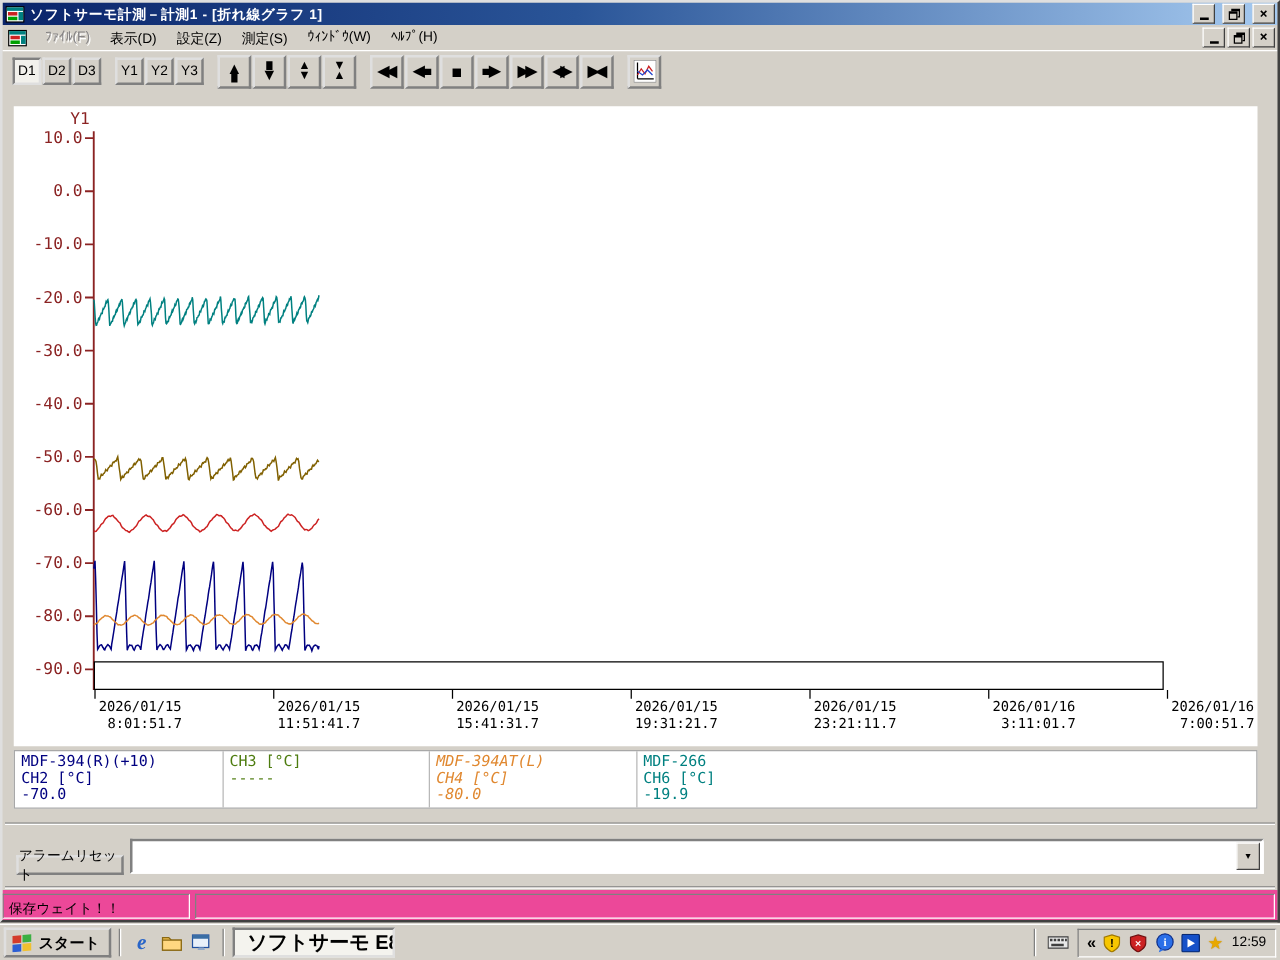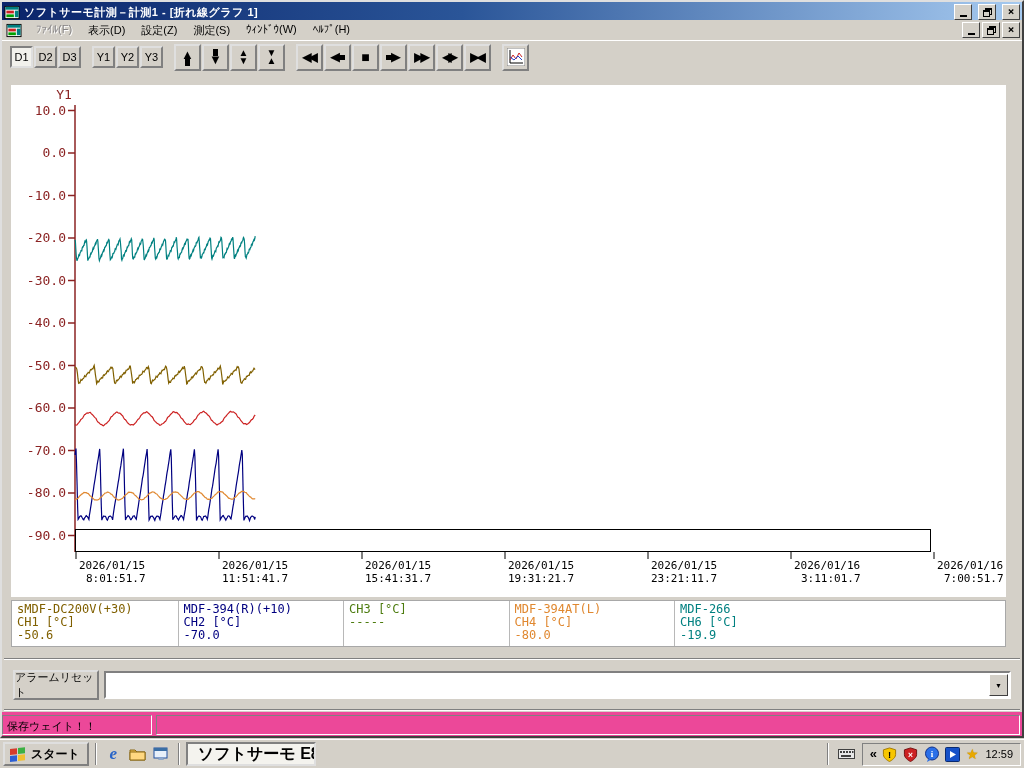--- a/index.html
+++ b/index.html
@@ -10,21 +10,21 @@
   
   .raised{border:2px solid;border-color:#dfdfdf #808080 #808080 #dfdfdf;background:#d4d0c8;box-sizing:border-box}
 
   
   #win-frame{left:0;top:0;width:1024px;height:738px;border:2px solid;
              border-color:#dfdfdf #404040 #404040 #dfdfdf;box-sizing:border-box;pointer-events:none;z-index:50}
 
   
   #titlebar{left:2px;top:2px;width:1020px;height:18px;
             background:linear-gradient(90deg,#0a246a 0%,#2a5598 45%,#a6caf0 100%);
-            display:flex;align-items:flex-end;padding:0 2px;box-sizing:border-box;color:#fff;
+            display:flex;align-items:center;padding:0 2px;box-sizing:border-box;color:#fff;
             font-size:11px;font-weight:bold;gap:4px;z-index:5}
   #titlebar .title-text{flex:1;white-space:nowrap;overflow:hidden;letter-spacing:.5px}
   .winbtn{width:16px;height:14px;background:#d4d0c8;border:1px solid;border-color:#fff #404040 #404040 #fff;
           display:flex;align-items:center;justify-content:center;margin-left:2px;color:#000;flex:none}
   .ic-min{width:7px;height:2px;background:#000;margin-top:7px}
   .ic-close{font-size:11px;font-weight:bold;line-height:10px;font-family:"DejaVu Sans Mono",monospace}
   .ic-rest{position:relative;width:9px;height:9px}
   .ic-rest::before{content:"";position:absolute;right:0;top:0;width:5px;height:4px;border:1px solid #000;border-top-width:2px}
   .ic-rest::after{content:"";position:absolute;left:0;bottom:0;width:5px;height:4px;border:1px solid #000;border-top-width:2px;background:#d4d0c8}
 
@@ -65,21 +65,21 @@
   .lcell{border-left:1px solid #b8b8b8;padding:2px 0 0 5px;font:12px "DejaVu Sans Mono",monospace;
          line-height:13px;overflow:hidden;white-space:nowrap}
   .lcell:first-child{border-left:none}
 
   
   .groove{height:0;border-top:1px solid #808080;border-bottom:1px solid #fff}
   #groove1{left:4px;width:1016px;top:658px}
   #groove2{left:4px;width:1016px;top:709px}
 
   
-  #alarm-reset{left:13px;top:670px;width:86px;height:30px;font-size:11px;display:flex;align-items:center;
+  #alarm-reset{left:13px;top:684px;width:86px;height:16px;font-size:11px;display:flex;align-items:center;
                justify-content:center;cursor:default}
   #alarm-combo{left:104px;top:671px;width:907px;height:28px;border:2px solid;border-color:#808080 #fff #fff #808080;
                background:#fff;display:flex;box-sizing:border-box}
   #alarm-combo .combo-field{flex:1;font-size:11px;padding:4px}
   #alarm-combo .combo-btn{width:17px;margin:1px;background:#d4d0c8;border:1px solid;
                           border-color:#fff #404040 #404040 #fff;display:flex;align-items:center;justify-content:center;
                           font-size:7px;color:#000}
 
   
   #statusbar{left:2px;top:712px;width:1020px;height:25px;background:#ec4899;display:flex;gap:4px;
@@ -284,36 +284,31 @@
       <text x="933" y="497" class="xl">7:00:51.7</text>
       <polyline points="64.0,154.8 64.4,156.7 64.8,163.6 65.1,168.7 65.5,173.5 65.9,175.3 66.3,175.2 66.6,173.6 67.0,173.1 67.4,171.9 67.8,170.0 68.1,170.5 68.5,170.7 68.9,168.5 69.3,167.4 69.6,167.0 70.0,165.6 70.4,165.6 70.8,165.7 71.1,163.4 71.5,161.9 71.9,162.2 72.3,161.4 72.6,160.5 73.0,160.4 73.4,158.4 73.8,156.7 74.1,157.5 74.5,157.0 74.9,155.3 75.3,154.8 75.6,156.3 76.0,161.6 76.4,169.0 76.8,175.7 77.1,174.7 77.5,173.8 77.9,173.5 78.3,172.2 78.6,172.2 79.0,172.0 79.4,169.5 79.8,168.4 80.1,168.9 80.5,167.9 80.9,167.0 81.3,166.6 81.6,164.6 82.0,163.3 82.4,164.2 82.8,163.5 83.1,161.6 83.5,161.1 83.9,159.9 84.3,158.6 84.6,159.4 85.0,158.7 85.4,156.2 85.8,155.6 86.1,155.4 86.5,154.2 86.9,156.9 87.3,163.2 87.6,167.5 88.0,173.6 88.4,175.6 88.8,174.4 89.2,173.4 89.5,172.9 89.9,170.9 90.3,170.0 90.7,170.9 91.0,169.8 91.4,167.9 91.8,167.4 92.2,166.3 92.5,165.3 92.9,166.0 93.3,164.9 93.7,162.4 94.0,162.1 94.4,162.0 94.8,160.8 95.2,160.7 95.5,159.8 95.9,157.3 96.3,157.0 96.7,157.6 97.0,156.2 97.4,155.1 97.8,154.5 98.2,155.3 98.5,161.7 98.9,169.4 99.3,174.7 99.7,174.1 100.0,173.9 100.4,172.9 100.8,172.0 101.2,172.5 101.5,171.1 101.9,168.7 102.3,168.7 102.7,168.6 103.0,167.3 103.4,167.1 103.8,166.0 104.2,163.7 104.5,163.8 104.9,164.2 105.3,162.5 105.7,161.4 106.0,160.8 106.4,159.1 106.8,158.9 107.2,159.5 107.5,157.6 107.9,155.8 108.3,155.7 108.7,154.8 109.0,154.1 109.4,157.1 109.8,162.1 110.2,166.8 110.5,174.1 110.9,175.2 111.3,173.8 111.7,173.4 112.0,172.1 112.4,170.1 112.8,170.5 113.2,170.8 113.5,168.8 113.9,167.7 114.3,167.2 114.7,165.6 115.1,165.7 115.4,166.0 115.8,163.7 116.2,162.1 116.6,162.3 116.9,161.4 117.3,160.7 117.7,160.7 118.1,158.7 118.4,156.9 118.8,157.5 119.2,157.1 119.6,155.6 119.9,155.1 120.3,153.7 120.7,154.8 121.1,162.3 121.4,169.0 121.8,173.6 122.2,174.1 122.6,173.6 122.9,172.2 123.3,172.4 123.7,172.3 124.1,169.8 124.4,168.6 124.8,169.0 125.2,168.0 125.6,167.2 125.9,167.0 126.3,164.8 126.7,163.4 127.1,164.3 127.4,163.6 127.8,161.9 128.2,161.4 128.6,160.1 128.9,158.7 129.3,159.5 129.7,159.0 130.1,156.6 130.4,155.8 130.8,155.5 131.2,154.2 131.6,154.4 131.9,156.7 132.3,160.9 132.7,166.9 133.1,174.3 133.4,174.5 133.8,173.7 134.2,173.2 134.6,171.1 134.9,170.1 135.3,171.0 135.7,170.0 136.1,168.2 136.4,167.7 136.8,166.5 137.2,165.4 137.6,166.2 137.9,165.2 138.3,162.7 138.7,162.3 139.1,162.1 139.5,160.9 139.8,160.9 140.2,160.1 140.6,157.6 141.0,157.1 141.3,157.7 141.7,156.3 142.1,155.4 142.5,154.8 142.8,152.8 143.2,154.9 143.6,162.7 144.0,168.1 144.3,173.1 144.7,174.1 145.1,172.9 145.5,172.1 145.8,172.7 146.2,171.4 146.6,169.0 147.0,168.9 147.3,168.7 147.7,167.5 148.1,167.4 148.5,166.3 148.8,163.9 149.2,163.8 149.6,164.3 150.0,162.7 150.3,161.8 150.7,161.1 151.1,159.2 151.5,159.0 151.8,159.7 152.2,157.9 152.6,156.1 153.0,155.9 153.3,154.8 153.7,154.2 154.1,154.6 154.5,155.6 154.8,160.2 155.2,167.3 155.6,173.9 156.0,174.0 156.3,173.8 156.7,172.4 157.1,170.3 157.5,170.6 157.8,170.9 158.2,169.1 158.6,168.1 159.0,167.4 159.3,165.7 159.7,165.7 160.1,166.2 160.5,164.0 160.8,162.4 161.2,162.4 161.6,161.4 162.0,160.8 162.3,161.0 162.7,159.0 163.1,157.1 163.5,157.6 163.8,157.2 164.2,155.8 164.6,155.5 165.0,154.0 165.4,152.2 165.7,155.5 166.1,162.3 166.5,167.1 166.9,173.0 167.2,173.8 167.6,172.3 168.0,172.5 168.4,172.6 168.7,170.2 169.1,168.8 169.5,169.0 169.9,168.0 170.2,167.4 170.6,167.3 171.0,165.1 171.4,163.6 171.7,164.3 172.1,163.7 172.5,162.2 172.9,161.7 173.2,160.2 173.6,158.8 174.0,159.6 174.4,159.2 174.7,156.9 175.1,156.1 175.5,155.6 175.9,154.3 176.2,154.6 176.6,154.2 177.0,154.4 177.4,160.3 177.7,167.5 178.1,173.2 178.5,173.9 178.9,173.5 179.2,171.3 179.6,170.2 180.0,171.1 180.4,170.2 180.7,168.5 181.1,168.0 181.5,166.6 181.9,165.4 182.2,166.3 182.6,165.5 183.0,163.1 183.4,162.6 183.7,162.1 184.1,160.9 184.5,161.2 184.9,160.4 185.2,157.8 185.6,157.3 186.0,157.7 186.4,156.5 186.7,155.7 187.1,155.1 187.5,152.9 187.9,152.3 188.2,155.9 188.6,161.5 189.0,166.6 189.4,173.0 189.8,173.0 190.1,172.2 190.5,172.9 190.9,171.7 191.3,169.3 191.6,169.1 192.0,168.7 192.4,167.6 192.8,167.7 193.1,166.6 193.5,164.1 193.9,163.9 194.3,164.4 194.6,162.9 195.0,162.1 195.4,161.4 195.8,159.3 196.1,159.0 196.5,159.8 196.9,158.1 197.3,156.4 197.6,156.1 198.0,154.9 198.4,154.3 198.8,154.8 199.1,153.2 199.5,153.7 199.9,160.6 200.3,167.1 200.6,172.8 201.0,174.1 201.4,172.7 201.8,170.5 202.1,170.7 202.5,171.0 202.9,169.3 203.3,168.4 203.6,167.6 204.0,165.8 204.4,165.8 204.8,166.4 205.1,164.3 205.5,162.7 205.9,162.6 206.3,161.5 206.6,161.0 207.0,161.3 207.4,159.3 207.8,157.3 208.1,157.7 208.5,157.3 208.9,156.0 209.3,155.8 209.6,154.3 210.0,152.3 210.4,152.8 210.8,155.6 211.1,160.5 211.5,166.5 211.9,172.6 212.3,172.3 212.6,172.6 213.0,172.8 213.4,170.5 213.8,169.1 214.2,169.1 214.5,168.1 214.9,167.6 215.3,167.6 215.7,165.4 216.0,163.8 216.4,164.4 216.8,163.8 217.2,162.4 217.5,162.1 217.9,160.5 218.3,158.9 218.7,159.6 219.0,159.3 219.4,157.2 219.8,156.4 220.2,155.7 220.5,154.3 220.9,154.7 221.3,154.5 221.7,152.0 222.0,153.6 222.4,160.7 222.8,166.4 223.2,172.8 223.5,173.9 223.9,171.5 224.3,170.3 224.7,171.1 225.0,170.3 225.4,168.8 225.8,168.4 226.2,166.8 226.5,165.5 226.9,166.4 227.3,165.7 227.7,163.4 228.0,162.8 228.4,162.2 228.8,161.0 229.2,161.3 229.5,160.7 229.9,158.1 230.3,157.4 230.7,157.8 231.0,156.6 231.4,156.0 231.8,155.5 232.2,153.1 232.5,152.4 232.9,153.2 233.3,154.8 233.7,160.1 234.0,166.5 234.4,171.8 234.8,172.2 235.2,173.1 235.5,171.9 235.9,169.6 236.3,169.3 236.7,168.7 237.0,167.6 237.4,167.9 237.8,166.9 238.2,164.4 238.5,164.1 238.9,164.4 239.3,163.1 239.7,162.4 240.1,161.7 240.4,159.5 240.8,159.1 241.2,159.9 241.6,158.4 241.9,156.8 242.3,156.4 242.7,155.0 243.1,154.3 243.4,155.0 243.8,153.5 244.2,151.2" fill="none" stroke="#008080" stroke-width="1.2"></polyline>
       <polyline points="64.0,282.1 64.6,282.3 65.2,282.9 65.8,284.1 66.4,288.1 67.0,293.7 67.6,298.2 68.2,297.8 68.8,298.1 69.4,296.3 70.0,294.5 70.6,295.3 71.2,295.1 71.8,293.8 72.4,293.6 73.0,292.4 73.6,290.7 74.2,291.5 74.8,291.7 75.4,289.8 76.0,289.0 76.6,288.6 77.2,287.3 77.8,287.7 78.4,288.0 79.0,285.7 79.6,284.6 80.2,285.0 80.8,284.2 81.4,283.7 82.0,283.8 82.6,281.8 83.2,280.4 83.8,284.6 84.4,289.6 85.0,293.5 85.6,298.6 86.2,297.4 86.8,296.0 87.4,297.0 88.0,296.8 88.6,294.7 89.2,294.1 89.8,293.8 90.4,292.7 91.0,293.1 91.6,293.0 92.2,290.6 92.8,289.8 93.4,290.3 94.0,289.4 94.6,288.9 95.2,288.7 95.8,286.7 96.4,285.8 97.0,286.8 97.6,286.1 98.2,284.6 98.8,284.3 99.4,283.1 100.0,282.1 100.6,283.1 101.2,282.5 101.8,283.5 102.4,288.5 103.0,293.7 103.6,298.0 104.2,298.4 104.8,297.9 105.4,295.5 106.0,295.1 106.6,295.7 107.2,294.7 107.8,294.1 108.4,293.7 109.0,291.7 109.6,291.2 110.2,292.2 110.8,291.1 111.4,289.6 112.0,289.4 112.6,288.2 113.2,287.5 113.8,288.5 114.5,287.4 115.1,285.2 115.7,285.1 116.3,285.0 116.9,284.0 117.5,284.3 118.1,283.4 118.7,281.1 119.3,281.1 119.9,285.0 120.5,289.1 121.1,293.7 121.7,298.6 122.3,296.7 122.9,296.6 123.5,297.6 124.1,296.1 124.7,294.6 125.3,294.5 125.9,293.4 126.5,293.0 127.1,293.7 127.7,292.2 128.3,290.2 128.9,290.4 129.5,290.3 130.1,289.3 130.7,289.4 131.3,288.2 131.9,286.2 132.5,286.6 133.1,287.1 133.7,285.5 134.3,284.8 134.9,284.2 135.5,282.6 136.1,282.8 136.7,283.5 137.3,281.7 137.9,283.5 138.5,288.9 139.1,293.3 139.7,298.3 140.3,298.8 140.9,297.0 141.5,295.2 142.1,295.8 142.7,295.6 143.3,294.5 143.9,294.4 144.5,293.1 145.1,291.3 145.7,292.1 146.3,292.3 146.9,290.5 147.5,289.8 148.1,289.3 148.7,287.9 149.3,288.3 149.9,288.7 150.5,286.5 151.1,285.3 151.7,285.6 152.3,284.7 152.9,284.4 153.5,284.6 154.1,282.5 154.7,281.1 155.3,281.9 155.9,284.7 156.5,288.9 157.1,294.1 157.7,298.0 158.3,296.6 158.9,297.5 159.5,297.5 160.1,295.5 160.7,294.9 161.3,294.4 161.9,293.2 162.5,293.7 163.1,293.7 163.7,291.3 164.3,290.4 164.9,290.9 165.5,290.0 166.1,289.6 166.7,289.5 167.3,287.4 167.9,286.3 168.5,287.4 169.1,286.7 169.7,285.4 170.3,285.1 170.9,283.7 171.5,282.6 172.1,283.7 172.7,283.2 173.3,281.1 173.9,283.9 174.5,288.8 175.1,293.2 175.7,299.0 176.3,298.6 176.9,296.2 177.5,295.7 178.1,296.2 178.7,295.2 179.3,294.8 179.9,294.4 180.5,292.3 181.1,291.7 181.7,292.8 182.3,291.8 182.9,290.4 183.5,290.1 184.1,288.8 184.7,288.0 185.3,289.1 185.9,288.1 186.5,286.0 187.1,285.8 187.7,285.5 188.3,284.6 188.9,285.0 189.5,284.2 190.1,281.8 190.7,281.7 191.3,282.3 191.9,284.3 192.5,289.2 193.1,294.0 193.7,297.3 194.3,297.1 194.9,298.1 195.5,296.8 196.1,295.3 196.7,295.2 197.3,294.0 197.9,293.5 198.5,294.4 199.1,293.0 199.7,290.9 200.3,291.0 200.9,290.8 201.5,289.9 202.1,290.1 202.7,289.0 203.3,286.8 203.9,287.1 204.5,287.6 205.1,286.2 205.7,285.6 206.3,285.0 206.9,283.2 207.5,283.3 208.1,284.1 208.7,282.4 209.3,281.0 209.9,284.2 210.5,288.5 211.1,293.5 211.7,299.5 212.3,297.8 212.9,295.9 213.5,296.4 214.2,296.1 214.8,295.1 215.4,295.2 216.0,293.9 216.6,291.9 217.2,292.6 217.8,292.9 218.4,291.2 219.0,290.6 219.6,289.9 220.2,288.4 220.8,288.8 221.4,289.3 222.0,287.3 222.6,286.1 223.2,286.1 223.8,285.2 224.4,285.0 225.0,285.3 225.6,283.3 226.2,281.7 226.8,282.4 227.4,282.0 228.0,284.2 228.6,289.5 229.2,293.4 229.8,297.2 230.4,298.1 231.0,298.1 231.6,296.2 232.2,295.6 232.8,295.0 233.4,293.7 234.0,294.3 234.6,294.4 235.2,292.1 235.8,291.2 236.4,291.4 237.0,290.5 237.6,290.3 238.2,290.3 238.8,288.1 239.4,287.0 240.0,287.9 240.6,287.3 241.2,286.1 241.8,285.9 242.4,284.4 243.0,283.2 243.6,284.2 244.2,283.8" fill="none" stroke="#806000" stroke-width="1.2"></polyline>
       <polyline points="64.0,339.7 65.0,340.1 65.9,340.0 66.9,338.7 67.8,337.7 68.8,336.5 69.7,334.7 70.7,333.9 71.6,333.2 72.6,331.2 73.5,329.8 74.5,329.2 75.4,328.2 76.4,327.9 77.3,328.2 78.3,327.5 79.3,327.3 80.2,328.6 81.2,329.5 82.1,330.3 83.1,331.7 84.0,332.6 85.0,333.4 85.9,335.5 86.9,337.1 87.8,337.6 88.8,338.6 89.7,339.4 90.7,339.6 91.6,340.4 92.6,340.8 93.6,339.6 94.5,338.9 95.5,338.5 96.4,337.4 97.4,336.4 98.3,335.5 99.3,333.4 100.2,331.8 101.2,331.3 102.1,330.2 103.1,328.9 104.0,328.4 105.0,327.4 105.9,326.9 106.9,327.8 107.9,328.2 108.8,328.1 109.8,329.0 110.7,330.0 111.7,330.9 112.6,332.8 113.6,334.3 114.5,334.8 115.5,336.0 116.4,337.7 117.4,338.5 118.3,339.4 119.3,340.1 120.2,339.6 121.2,339.5 122.2,340.0 123.1,339.3 124.1,338.2 125.0,337.4 126.0,335.8 126.9,334.4 127.9,333.9 128.8,332.5 129.8,330.5 130.7,329.6 131.7,328.7 132.6,327.8 133.6,327.9 134.5,327.6 135.5,326.7 136.5,327.2 137.4,328.3 138.4,328.9 139.3,330.0 140.3,331.3 141.2,331.8 142.2,333.3 143.1,335.4 144.1,336.4 145.0,337.2 146.0,338.3 146.9,338.7 147.9,339.3 148.8,340.4 149.8,340.0 150.8,339.0 151.7,338.8 152.7,338.1 153.6,337.0 154.6,336.3 155.5,334.8 156.5,332.7 157.4,331.7 158.4,331.0 159.3,329.6 160.3,328.7 161.2,327.9 162.2,326.7 163.1,326.8 164.1,327.6 165.1,327.4 166.0,327.6 167.0,328.7 167.9,329.4 168.9,330.7 169.8,332.7 170.8,333.5 171.7,334.2 172.7,335.9 173.6,337.2 174.6,338.1 175.5,339.3 176.5,339.4 177.4,339.0 178.4,339.5 179.4,339.7 180.3,338.7 181.3,337.9 182.2,336.9 183.2,335.2 184.1,334.4 185.1,333.7 186.0,331.7 187.0,330.2 187.9,329.3 188.9,328.1 189.8,327.6 190.8,327.6 191.7,326.7 192.7,326.3 193.7,327.2 194.6,327.8 195.6,328.5 196.5,329.8 197.5,330.5 198.4,331.3 199.4,333.3 200.3,335.0 201.3,335.7 202.2,336.9 203.2,337.8 204.1,338.2 205.1,339.3 206.0,340.0 207.0,339.2 208.0,338.7 208.9,338.5 209.9,337.5 210.8,336.8 211.8,336.0 212.7,334.0 213.7,332.3 214.6,331.7 215.6,330.5 216.5,329.1 217.5,328.4 218.4,327.2 219.4,326.3 220.3,326.9 221.3,327.1 222.3,326.8 223.2,327.4 224.2,328.2 225.1,328.9 226.1,330.7 227.0,332.2 228.0,332.7 228.9,334.0 229.9,335.7 230.8,336.7 231.8,337.9 232.7,338.9 233.7,338.6 234.6,338.7 235.6,339.5 236.6,339.1 237.5,338.3 238.5,337.6 239.4,336.1 240.4,334.8 241.3,334.4 242.3,333.1 243.2,331.1 244.2,330.0" fill="none" stroke="#cc2222" stroke-width="1.2"></polyline>
       <polyline points="64.0,369.9 64.5,366.9 65.0,363.6 65.5,377.8 66.1,400.0 66.6,421.6 67.1,434.4 67.6,433.6 68.1,432.8 68.6,431.7 69.1,431.2 69.7,430.9 70.2,430.8 70.7,431.7 71.2,432.8 71.7,433.4 72.2,434.5 72.8,434.9 73.3,433.5 73.8,432.6 74.3,432.1 74.8,431.1 75.3,430.6 75.8,431.2 76.4,431.7 76.9,432.4 77.4,433.6 77.9,434.5 78.4,430.1 78.9,427.3 79.4,424.1 80.0,420.4 80.5,417.1 81.0,413.7 81.5,410.1 82.0,407.3 82.5,404.1 83.0,400.3 83.6,396.9 84.1,393.8 84.6,390.3 85.1,387.2 85.6,384.1 86.1,380.2 86.7,376.7 87.2,373.9 87.7,370.5 88.2,367.1 88.7,363.9 89.2,376.5 89.7,398.2 90.3,420.7 90.8,435.2 91.3,433.5 91.8,432.5 92.3,431.6 92.8,431.0 93.3,431.2 93.9,431.4 94.4,431.3 94.9,432.2 95.4,433.5 95.9,434.6 96.4,435.1 96.9,434.0 97.5,432.3 98.0,431.5 98.5,431.4 99.0,431.1 99.5,431.1 100.0,431.6 100.6,432.1 101.1,433.1 101.6,434.9 102.1,430.9 102.6,427.1 103.1,423.9 103.6,420.6 104.2,417.1 104.7,414.3 105.2,410.8 105.7,406.9 106.2,403.8 106.7,400.7 107.2,397.3 107.8,394.1 108.3,390.7 108.8,386.9 109.3,383.7 109.8,380.9 110.3,377.3 110.8,373.8 111.4,370.6 111.9,367.0 112.4,363.7 112.9,375.9 113.4,397.6 113.9,419.1 114.5,434.9 115.0,433.7 115.5,432.6 116.0,432.1 116.5,431.3 117.0,430.6 117.5,431.0 118.1,431.7 118.6,432.3 119.1,433.5 119.6,434.6 120.1,434.6 120.6,433.7 121.1,433.1 121.7,431.9 122.2,431.1 122.7,431.0 123.2,430.8 123.7,431.5 124.2,432.7 124.7,433.3 125.3,434.2 125.8,430.8 126.3,427.5 126.8,424.1 127.3,421.1 127.8,417.5 128.4,413.7 128.9,410.8 129.4,407.7 129.9,404.1 130.4,400.9 130.9,397.4 131.4,393.7 132.0,390.8 132.5,387.8 133.0,384.1 133.5,380.6 134.0,377.4 134.5,373.9 135.0,370.8 135.6,367.8 136.1,364.0 136.6,374.0 137.1,396.3 137.6,418.2 138.1,435.0 138.6,434.1 139.2,432.6 139.7,431.4 140.2,431.3 140.7,431.2 141.2,431.0 141.7,431.6 142.2,432.2 142.8,433.0 143.3,434.6 143.8,435.5 144.3,433.7 144.8,432.6 145.3,431.9 145.9,431.1 146.4,431.1 146.9,431.4 147.4,431.3 147.9,431.9 148.4,433.4 148.9,434.5 149.5,431.0 150.0,427.9 150.5,424.1 151.0,420.6 151.5,417.8 152.0,414.6 152.5,410.9 153.1,407.6 153.6,404.2 154.1,400.7 154.6,397.8 155.1,394.6 155.6,390.7 156.1,387.4 156.7,384.3 157.2,380.8 157.7,377.8 158.2,374.5 158.7,370.6 159.2,367.3 159.8,364.4 160.3,373.3 160.8,395.1 161.3,417.2 161.8,434.8 162.3,433.6 162.8,433.0 163.4,432.1 163.9,431.1 164.4,430.9 164.9,430.9 165.4,431.3 165.9,432.5 166.4,433.5 167.0,434.1 167.5,435.0 168.0,434.0 168.5,432.8 169.0,432.1 169.5,431.5 170.0,430.6 170.6,430.8 171.1,431.7 171.6,432.3 172.1,433.2 172.6,434.4 173.1,430.9 173.7,427.6 174.2,424.9 174.7,421.3 175.2,417.6 175.7,414.4 176.2,411.1 176.7,407.7 177.3,404.8 177.8,401.3 178.3,397.4 178.8,394.3 179.3,391.3 179.8,387.8 180.3,384.6 180.9,381.2 181.4,377.4 181.9,374.3 182.4,371.4 182.9,367.8 183.4,364.4 183.9,372.1 184.5,393.7 185.0,415.8 185.5,435.6 186.0,434.0 186.5,432.5 187.0,431.9 187.6,431.2 188.1,430.9 188.6,431.4 189.1,431.5 189.6,431.8 190.1,433.1 190.6,434.6 191.2,435.2 191.7,434.1 192.2,432.9 192.7,431.5 193.2,431.3 193.7,431.4 194.2,431.0 194.8,431.3 195.3,432.1 195.8,432.9 196.3,434.3 196.8,431.8 197.3,428.0 197.8,424.3 198.4,421.3 198.9,418.0 199.4,414.7 199.9,411.6 200.4,407.9 200.9,404.2 201.5,401.4 202.0,398.2 202.5,394.6 203.0,391.4 203.5,387.9 204.0,384.2 204.5,381.4 205.1,378.3 205.6,374.5 206.1,371.1 206.6,367.9 207.1,364.4 207.6,371.0 208.1,393.2 208.7,414.6 209.2,434.9 209.7,434.0 210.2,432.9 210.7,432.0 211.2,431.5 211.7,430.8 212.3,430.6 212.8,431.6 213.3,432.4 213.8,433.1 214.3,434.3 214.8,435.2 215.4,433.7 215.9,433.1 216.4,432.3 216.9,431.1 217.4,430.8 217.9,431.0 218.4,431.3 219.0,432.3 219.5,433.4 220.0,434.0 220.5,431.2 221.0,428.3 221.5,424.9 222.0,421.6 222.6,418.4 223.1,414.6 223.6,411.2 224.1,408.4 224.6,405.1 225.1,401.4 225.6,398.1 226.2,394.7 226.7,391.2 227.2,388.4 227.7,385.1 228.2,381.2 228.7,378.0 229.3,374.8 229.8,371.4 230.3,368.3 230.8,365.0 231.3,369.4 231.8,391.4 232.3,413.8 232.9,435.4 233.4,434.1 233.9,433.0 234.4,431.7 234.9,431.1 235.4,431.3 235.9,431.2 236.5,431.2 237.0,432.1 237.5,432.9 238.0,434.1 238.5,435.7 239.0,434.3 239.5,432.6 240.1,431.9 240.6,431.4 241.1,431.0 241.6,431.2 242.1,431.5 242.6,431.7 243.2,432.9 243.7,434.5 244.2,431.8" fill="none" stroke="#000080" stroke-width="1.2"></polyline>
       <polyline points="64.0,414.9 64.8,414.7 65.5,414.0 66.3,413.6 67.0,413.3 67.8,412.1 68.5,411.1 69.3,410.6 70.0,409.8 70.8,409.1 71.5,408.8 72.3,408.0 73.0,407.4 73.8,407.6 74.5,407.7 75.3,407.7 76.0,408.1 76.8,408.4 77.5,408.8 78.3,409.8 79.0,410.8 79.8,411.2 80.5,412.0 81.3,412.8 82.0,413.4 82.8,414.2 83.5,414.9 84.3,414.8 85.0,414.8 85.8,415.1 86.5,414.9 87.3,414.6 88.0,414.3 88.8,413.4 89.5,412.5 90.3,412.1 91.0,411.4 91.8,410.4 92.5,409.7 93.3,408.9 94.0,408.1 94.8,408.0 95.5,407.8 96.3,407.2 97.0,407.2 97.8,407.5 98.5,407.7 99.3,408.4 100.0,409.2 100.8,409.4 101.5,410.1 102.3,411.3 103.0,412.0 103.8,412.7 104.5,413.5 105.3,413.8 106.0,414.2 106.8,414.9 107.5,415.1 108.3,414.8 109.0,414.7 109.8,414.3 110.5,413.7 111.3,413.5 112.0,412.9 112.8,411.6 113.5,410.9 114.3,410.3 115.1,409.4 115.8,408.9 116.6,408.4 117.3,407.4 118.1,407.2 118.8,407.4 119.6,407.3 120.3,407.4 121.1,407.8 121.8,407.9 122.6,408.5 123.3,409.7 124.1,410.3 124.8,410.8 125.6,411.7 126.3,412.4 127.1,413.1 127.8,414.1 128.6,414.4 129.3,414.3 130.1,414.6 130.8,414.8 131.6,414.5 132.3,414.4 133.1,413.9 133.8,412.8 134.6,412.3 135.3,411.9 136.1,410.9 136.8,410.1 137.6,409.4 138.3,408.4 139.1,407.9 139.8,407.9 140.6,407.3 141.3,406.9 142.1,407.0 142.8,407.1 143.6,407.5 144.3,408.3 145.1,408.7 145.8,409.0 146.6,410.0 147.3,410.9 148.1,411.6 148.8,412.5 149.6,413.1 150.3,413.3 151.1,414.1 151.8,414.7 152.6,414.6 153.3,414.5 154.1,414.4 154.8,413.9 155.6,413.6 156.3,413.3 157.1,412.3 157.8,411.3 158.6,410.7 159.3,409.9 160.1,409.2 160.8,408.7 161.6,407.9 162.3,407.1 163.1,407.1 163.8,407.1 164.6,406.9 165.4,407.2 166.1,407.3 166.9,407.5 167.6,408.5 168.4,409.4 169.1,409.8 169.9,410.6 170.6,411.4 171.4,412.0 172.1,412.9 172.9,413.8 173.6,413.9 174.4,414.0 175.1,414.5 175.9,414.4 176.6,414.3 177.4,414.2 178.1,413.3 178.9,412.5 179.6,412.2 180.4,411.6 181.1,410.5 181.9,409.8 182.6,408.9 183.4,408.0 184.1,407.8 184.9,407.5 185.6,406.8 186.4,406.6 187.1,406.7 187.9,406.7 188.6,407.3 189.4,408.0 190.1,408.1 190.9,408.7 191.6,409.8 192.4,410.5 193.1,411.3 193.9,412.2 194.6,412.6 195.4,413.0 196.1,414.0 196.9,414.3 197.6,414.2 198.4,414.3 199.1,414.0 199.9,413.5 200.6,413.5 201.4,412.9 202.1,411.8 202.9,411.1 203.6,410.4 204.4,409.5 205.1,409.0 205.9,408.4 206.6,407.3 207.4,406.9 208.1,406.9 208.9,406.6 209.6,406.6 210.4,406.9 211.1,406.8 211.9,407.3 212.6,408.3 213.4,408.9 214.2,409.4 214.9,410.3 215.7,411.0 216.4,411.7 217.2,412.8 217.9,413.3 218.7,413.4 219.4,413.8 220.2,414.1 220.9,414.0 221.7,414.1 222.4,413.7 223.2,412.8 223.9,412.4 224.7,412.0 225.4,411.1 226.2,410.3 226.9,409.5 227.7,408.4 228.4,407.9 229.2,407.7 229.9,407.0 230.7,406.4 231.4,406.4 232.2,406.3 232.9,406.5 233.7,407.2 234.4,407.5 235.2,407.6 235.9,408.6 236.7,409.5 237.4,410.2 238.2,411.1 238.9,411.8 239.7,412.1 240.4,412.9 241.2,413.7 241.9,413.8 242.7,413.9 243.4,414.0 244.2,413.5" fill="none" stroke="#e08830" stroke-width="1.2"></polyline>
     </svg>
 </div>
 
 <div class="abs" id="legend">
-    <div class="lcell" style="color: rgb(128, 96, 0);">
-      <div>sMDF-DC200V(+30)</div>
-      <div>CH1 [°C]</div>
-      <div>-50.6</div>
-    </div>
     <div class="lcell" style="color: rgb(0, 0, 128);">
       <div>MDF-394(R)(+10)</div>
       <div>CH2 [°C]</div>
       <div>-70.0</div>
     </div>
     <div class="lcell" style="color: #4d7c0f;">
       <div></div>
       <div>CH3 [°C]</div>
       <div>-----</div>
     </div>
-    <div class="lcell" style="color: rgb(224, 136, 48);">
+    <div class="lcell" style="color: rgb(224, 136, 48); font-style: italic;">
       <div>MDF-394AT(L)</div>
       <div>CH4 [°C]</div>
       <div>-80.0</div>
     </div>
     <div class="lcell" style="color: rgb(0, 128, 128);">
       <div>MDF-266</div>
       <div>CH6 [°C]</div>
       <div>-19.9</div>
     </div>
   </div>

